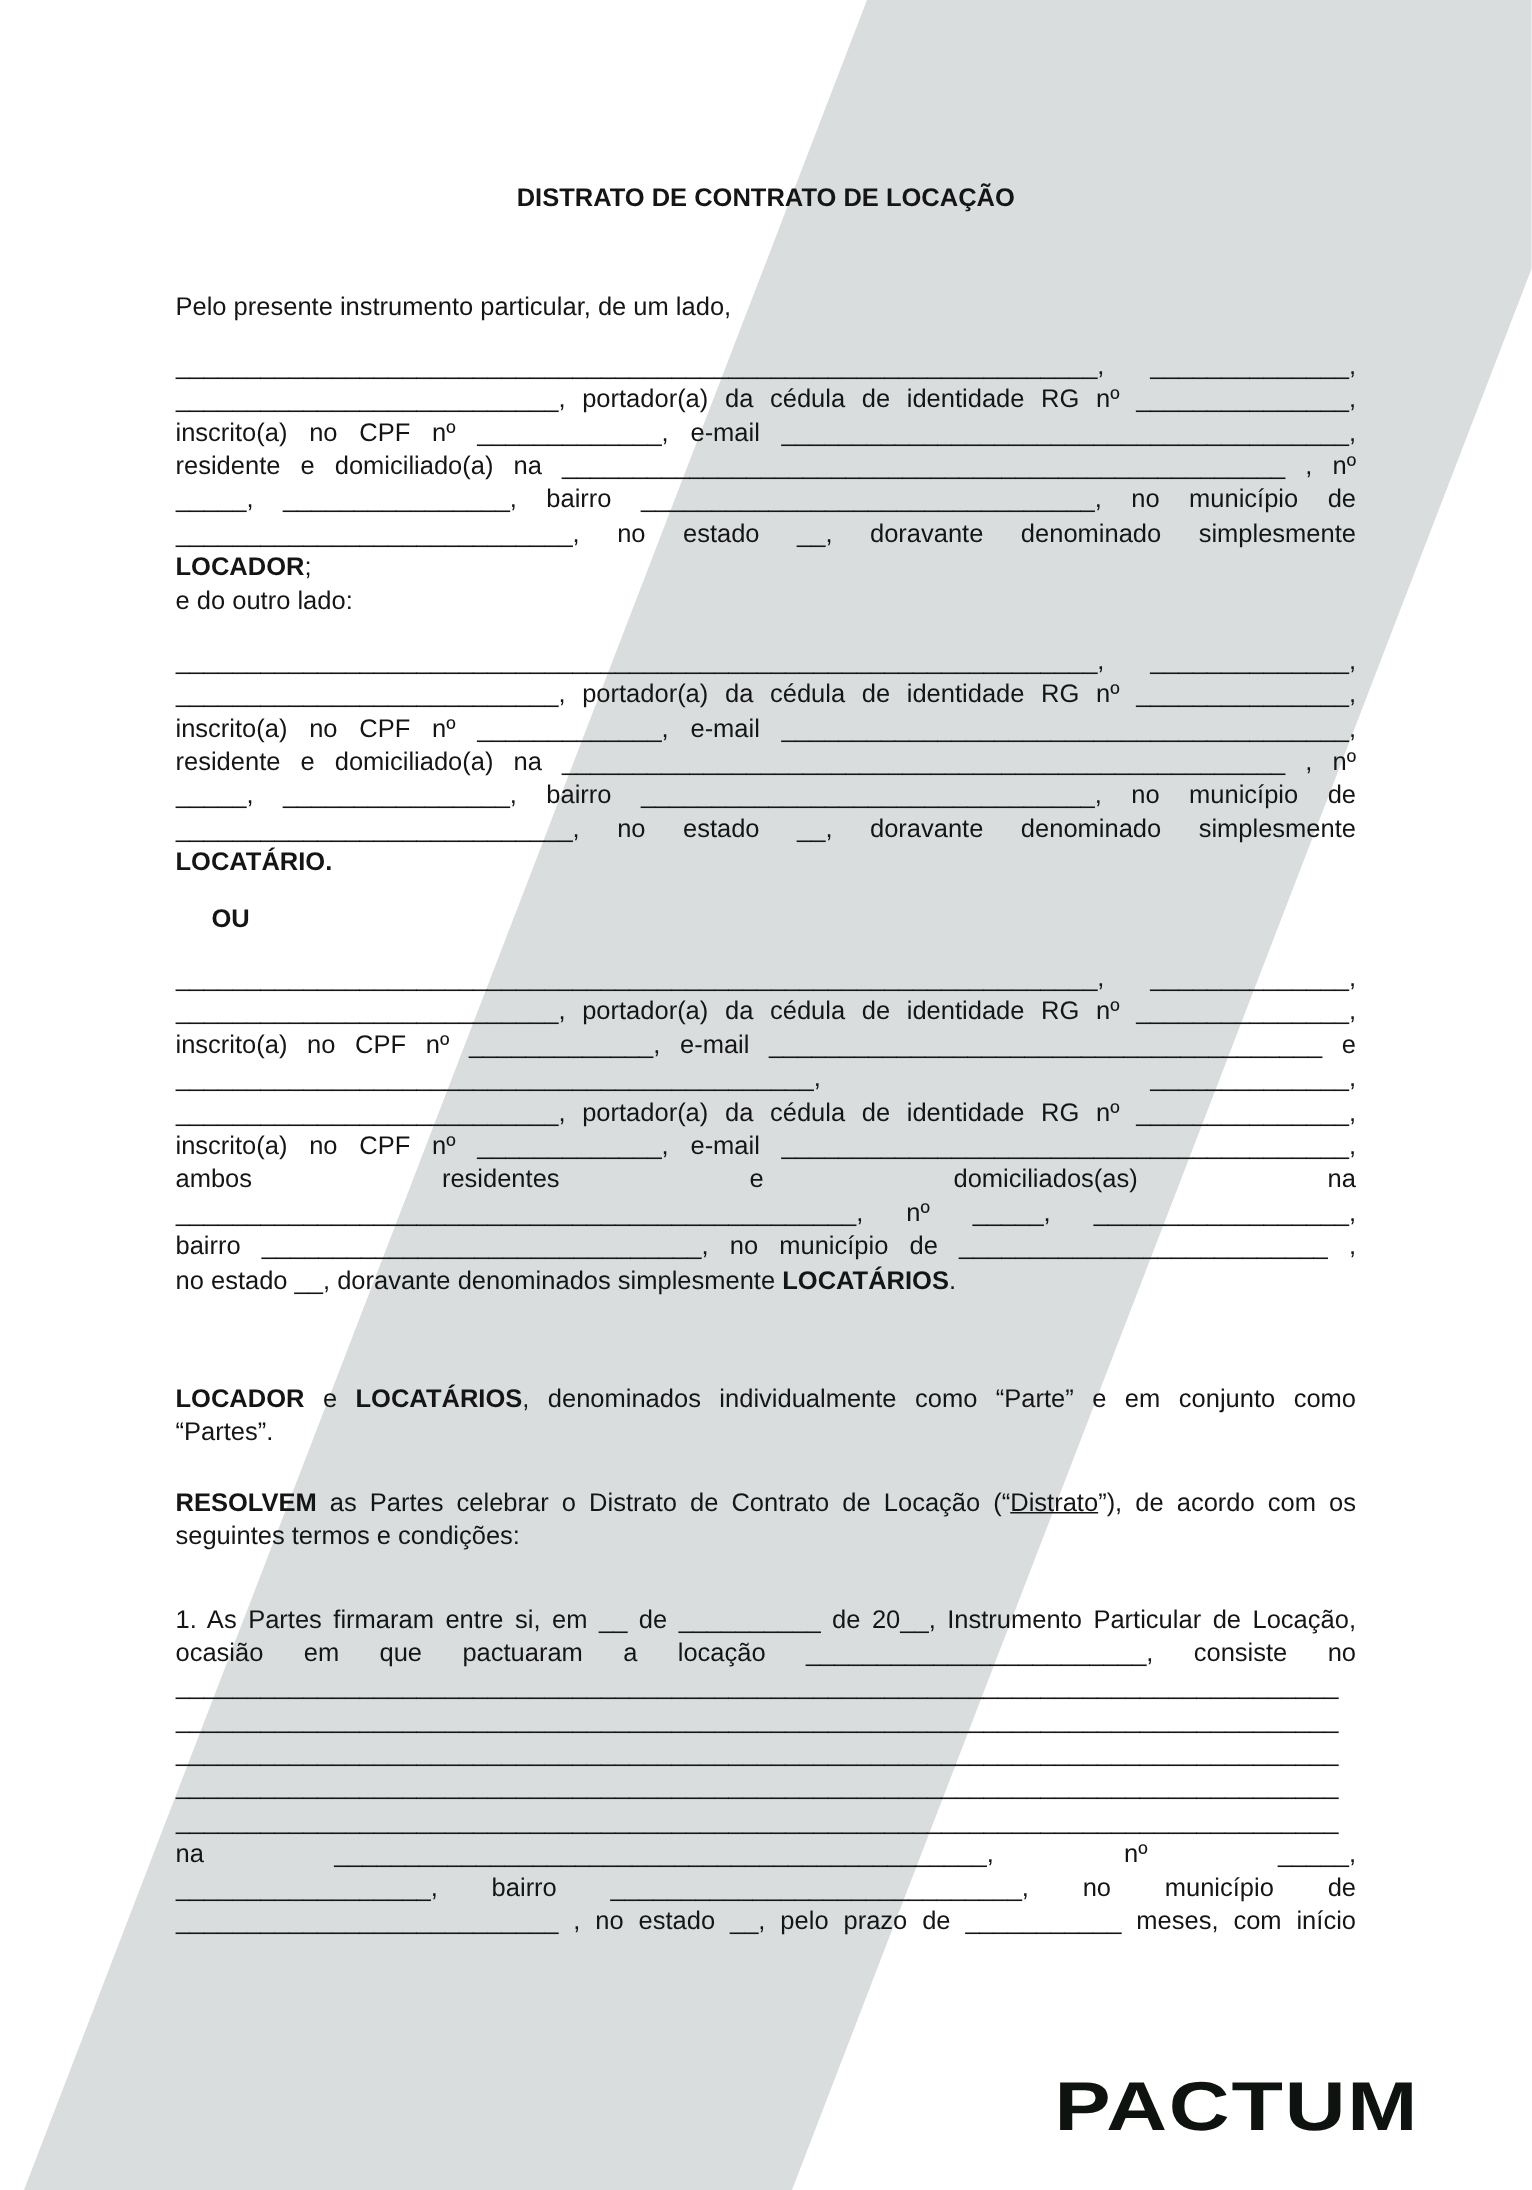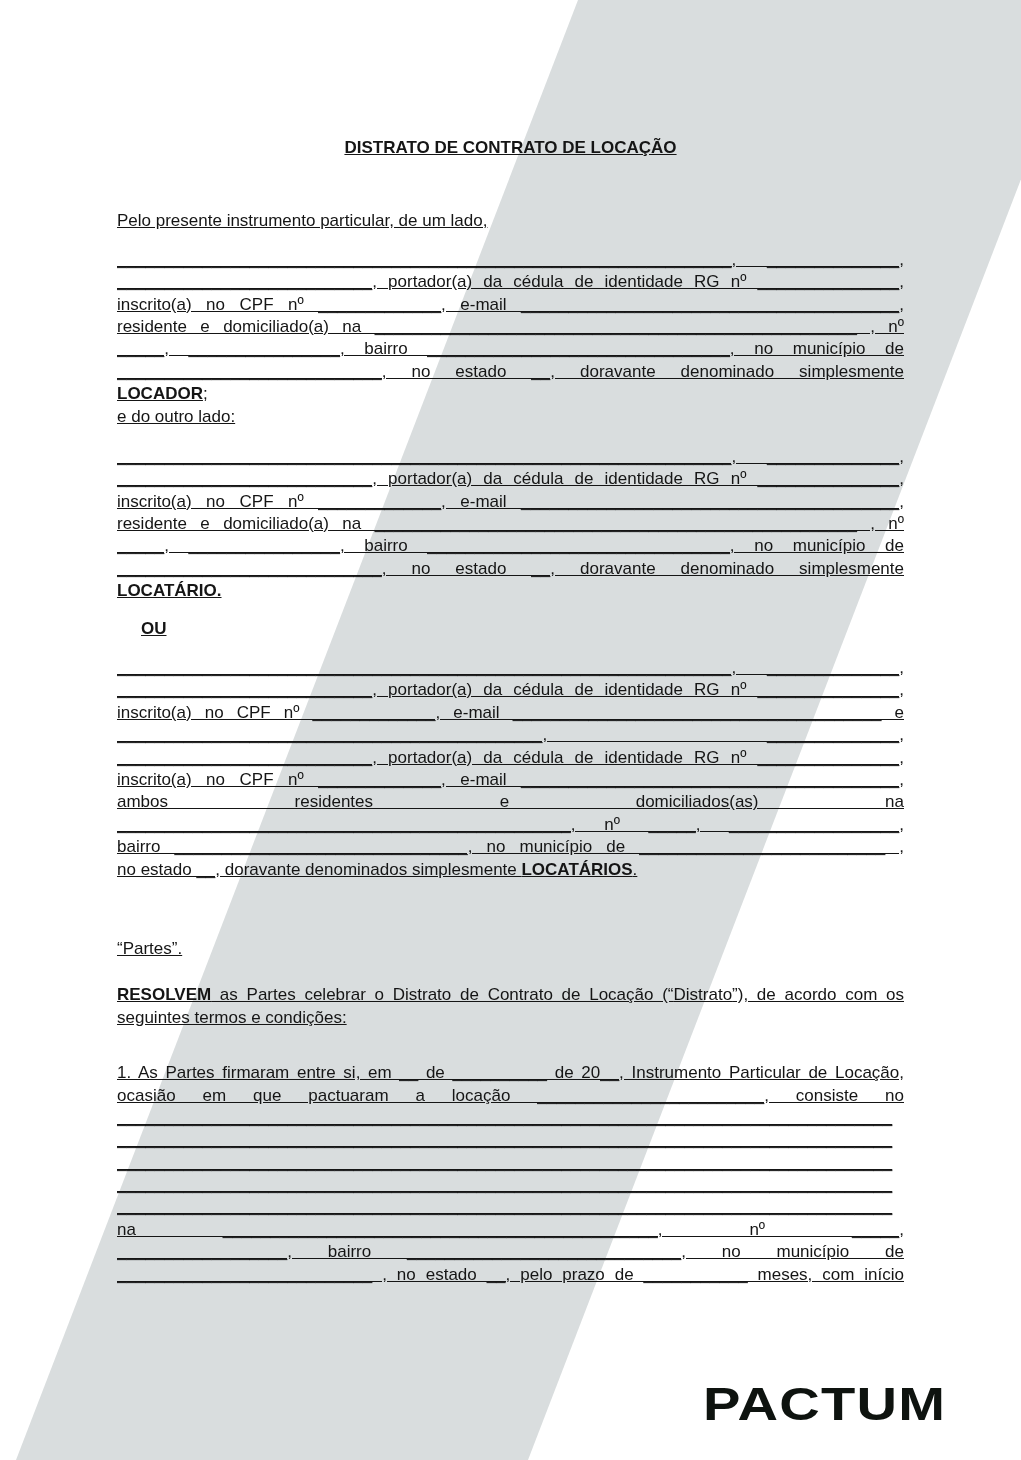--- a/index.html
+++ b/index.html
@@ -7,21 +7,21 @@
     width: 1021px; height: 1460px;
     background: #ffffff;
     font-family: "Liberation Sans", "DejaVu Sans", sans-serif;
     font-size: 17px;
     color: #151515;
     position: relative;
     overflow: hidden;
   }
   .band-svg { position: absolute; left: 0; top: 0; z-index: 0; }
   .content {
-    position: absolute; left: 117px; top: 16px; width: 787px; z-index: 1; text-decoration: underline;
+    position: absolute; left: 117px; top: 0; width: 787px; z-index: 1;
   }
   .title {
     margin-top: 121px;
     font-weight: bold;
     text-align: center;
     line-height: 22.4px;
     height: 22.4px;
   }
   .para { margin: 0; }
   .ln {
@@ -92,20 +92,21 @@
           <div class="ln"><span class="">inscrito(a) no CPF nº _____________, e-mail _______________________________________ e</span></div>
           <div class="ln"><span class="">_____________________________________________, ______________,</span></div>
           <div class="ln"><span class="">___________________________, portador(a) da cédula de identidade RG nº _______________,</span></div>
           <div class="ln"><span class="">inscrito(a) no CPF nº _____________, e-mail ________________________________________,</span></div>
           <div class="ln"><span class="">ambos residentes e domiciliados(as) na</span></div>
           <div class="ln"><span class="">________________________________________________, nº _____, __________________,</span></div>
           <div class="ln"><span class="">bairro _______________________________, no município de __________________________ ,</span></div>
           <div class="ln last"><span class="">no estado __, doravante denominados simplesmente </span><span class="b ">LOCATÁRIOS</span><span class="">.</span></div>
         </div>
         <div class="para" style="margin-top: 57px;">
+          <div class="ln"><span class="b ">LOCADOR</span><span class=""> e </span><span class="b ">LOCATÁRIOS</span><span class="">, denominados individualmente como “Parte” e em conjunto como</span></div>
           <div class="ln last"><span class="">“Partes”.</span></div>
         </div>
         <div class="para" style="margin-top: 24px;">
           <div class="ln"><span class="b ">RESOLVEM</span><span class=""> as Partes celebrar o Distrato de Contrato de Locação (“</span><span class="u">Distrato</span><span class="">”), de acordo com os</span></div>
           <div class="ln last"><span class="">seguintes termos e condições:</span></div>
         </div>
         <div class="para" style="margin-top: 33px;">
           <div class="ln"><span class="">1. As Partes firmaram entre si, em __ de __________ de 20__, Instrumento Particular de Locação,</span></div>
           <div class="ln"><span class="">ocasião em que pactuaram a locação ________________________, consiste no</span></div>
           <div class="ln"><span class="">__________________________________________________________________________________</span></div>

